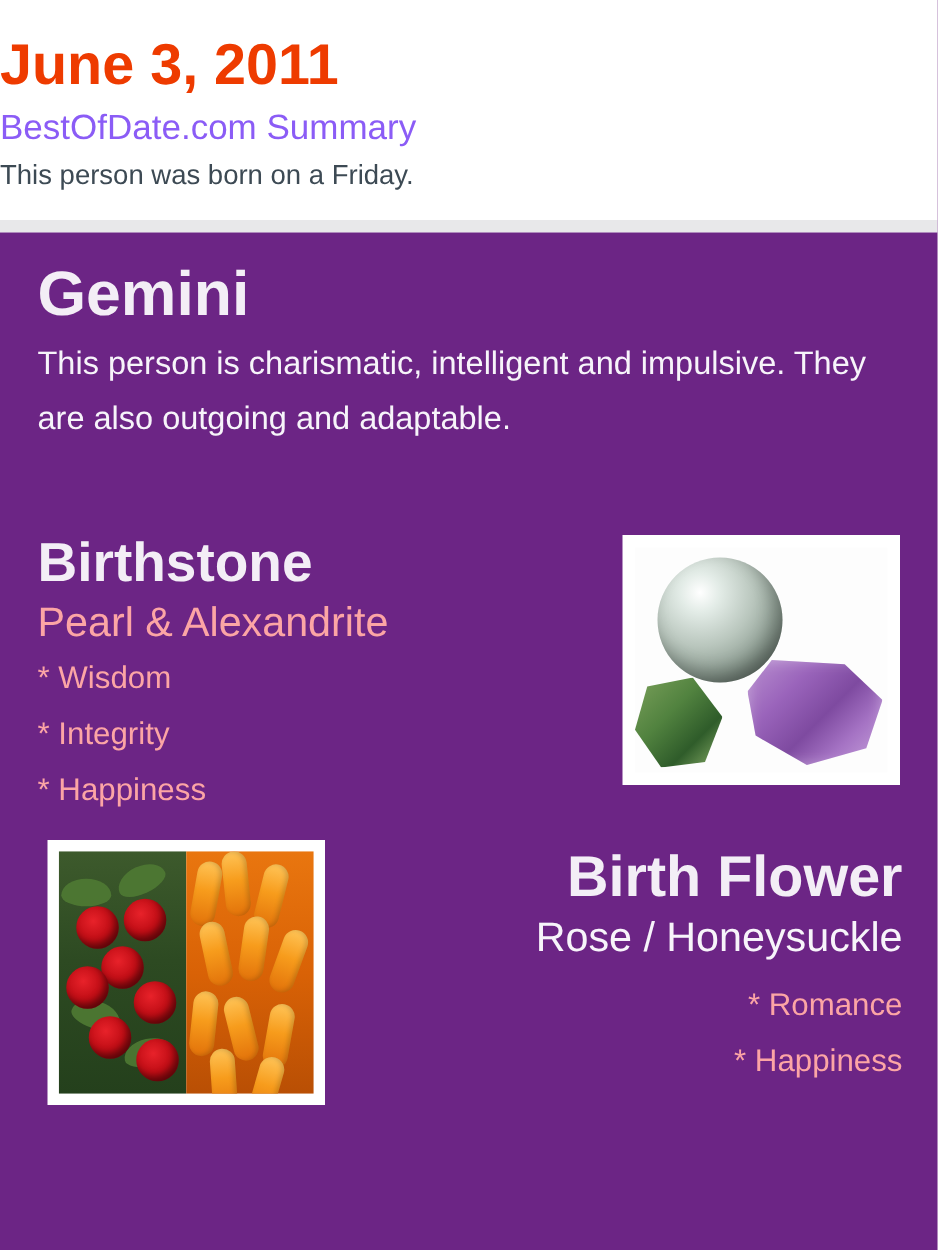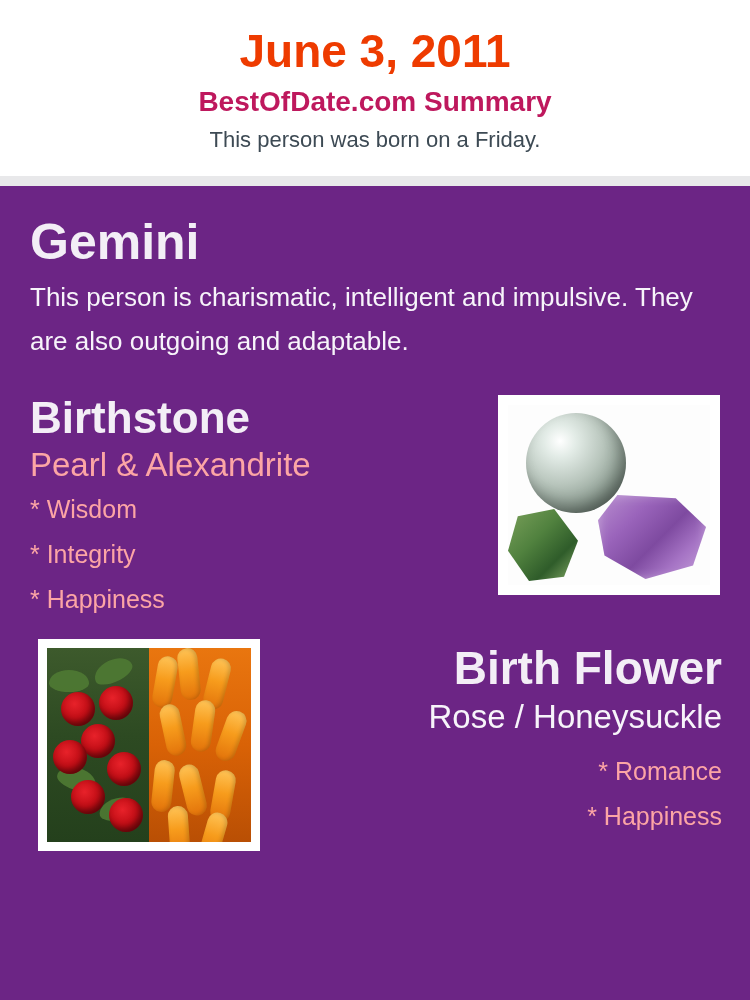--- a/index.html
+++ b/index.html
@@ -17,37 +17,36 @@
     width: 750px;
     height: 1000px;
     position: relative;
     background: #ffffff;
   }
 
   
   .header {
     height: 176px;
     background: #ffffff;
-    text-align: center;
+    text-align: left;
     box-sizing: border-box;
     padding-top: 22px;
   }
   .header-date {
     font-size: 46px;
     font-weight: bold;
     color: #ee3b00;
     letter-spacing: 0px;
     line-height: 58px;
   }
   .header-subtitle {
     font-size: 28px;
-    color: #be185d;
+    color: #8b5cf6;
     line-height: 40px;
     margin-top: 2px;
-    font-weight: bold;
   }
   .header-note {
     font-size: 22px;
     color: #3d4a54;
     line-height: 32px;
     margin-top: 2px;
   }
   .header-rule {
     height: 10px;
     background: #e8e8ea;
@@ -56,42 +55,42 @@
 
   
   .panel {
     position: absolute;
     top: 186px;
     left: 0;
     width: 750px;
     height: 814px;
     background: #6c2585;
     box-sizing: border-box;
-    padding: 21px 30px 0 30px;
+    padding: 14px 30px 0 30px;
     color: #ffffff;
   }
 
   .sign-name {
     font-size: 50px;
     font-weight: bold;
     line-height: 62px;
     color: #f3eef6;
     margin: 4px 0 2px 0;
   }
   .sign-desc {
     font-size: 26px;
     line-height: 44px;
     color: #f7f4fa;
     max-width: 670px;
   }
 
   
   .stone-block {
     position: relative;
-    margin-top: 28px;
+    margin-top: 68px;
     height: 230px;
   }
   .stone-title {
     font-size: 44px;
     font-weight: bold;
     line-height: 54px;
     color: #f3eef6;
   }
   .stone-sub {
     font-size: 33px;

